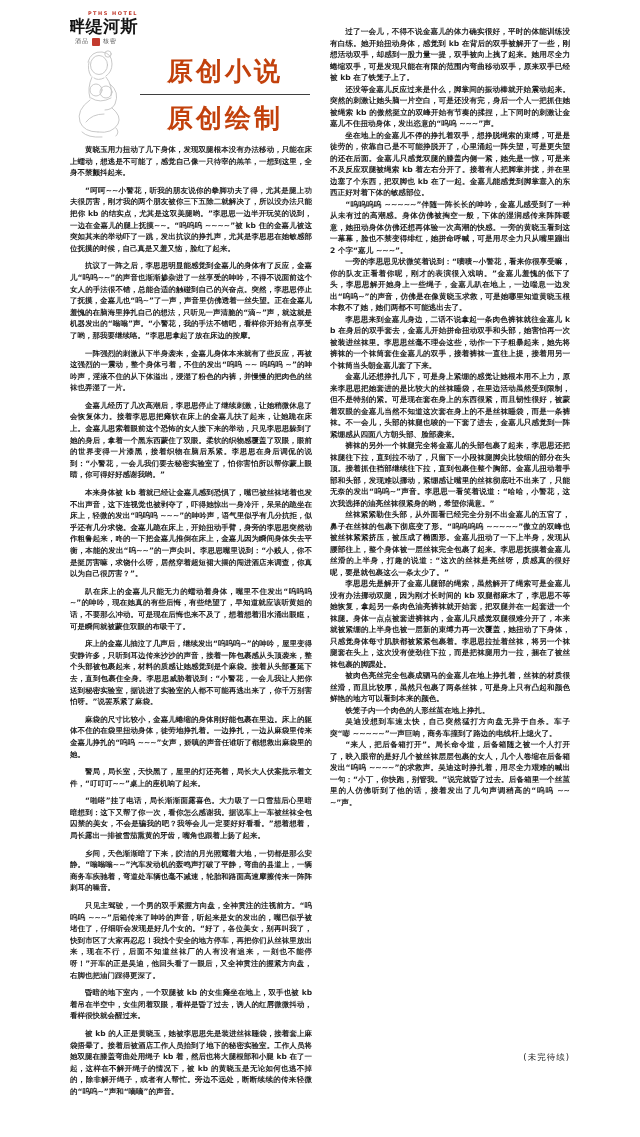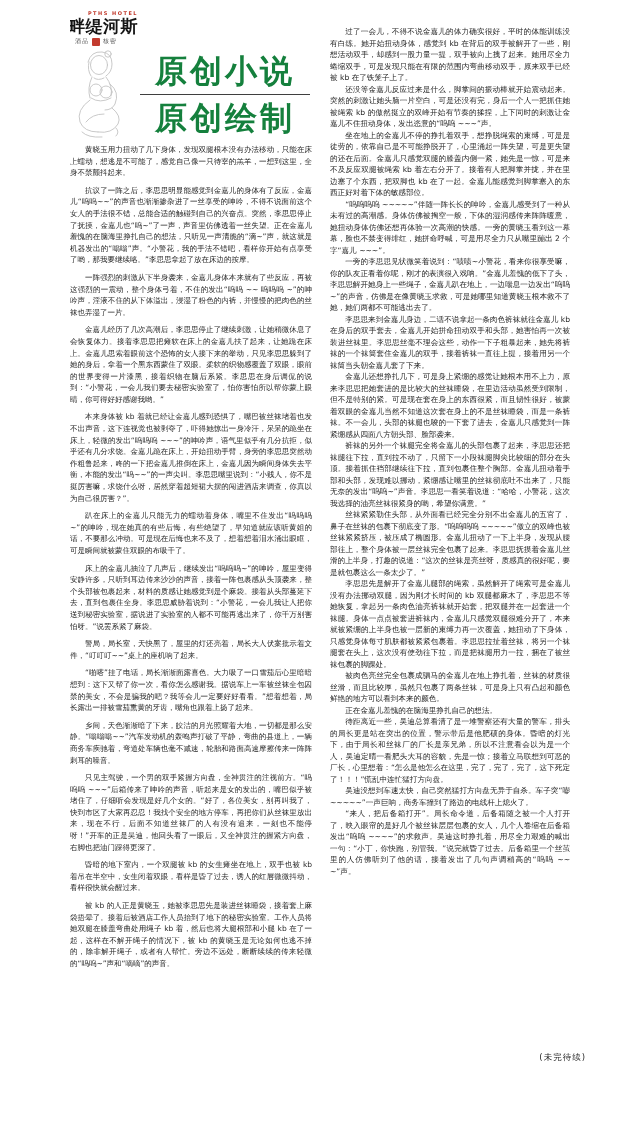--- a/index.html
+++ b/index.html
@@ -65,60 +65,60 @@
     display: inline-block;
   }
   .logo-art { margin-top: 2px; }
 
   .titles {
     flex: 1 1 auto;
     text-align: center;
     padding-top: 44px;
   }
   .title-line {
-    font-size: 32px;
+    font-size: 26px;
     font-weight: 600;
     letter-spacing: 3px;
-    color: #15803d;
+    color: #c2410c;
     line-height: 34px;
     white-space: nowrap;
-    font-family: Liberation Serif, serif;
   }
   .title-divider {
     width: 170px;
     border: none;
     border-top: 1.5px solid #3f3f3f;
     margin: 6px auto;
   }
 
   
   .col-right {
     position: absolute;
     left: 330px; top: 26px;
     width: 240px; height: 1030px;
     overflow: hidden;
   }
   .para {
     text-align: justify;
     text-indent: 2em;
     word-break: break-all;
+    font-weight: bold;
   }
   .col-left .para {
     font-size: 7.5px;
     line-height: 11.6px;
     margin: 0 0 6px 0;
   }
   .col-right .para {
     font-size: 7.6px;
     line-height: 11.5px;
     margin: 0;
   }
   .footer {
     position: absolute;
-    right: 54px;
+    right: 70px;
     top: 1052px;
     font-size: 8.5px;
     color: #1f1f1f;
     letter-spacing: 1px;
   }
 </style>
 </head>
 <body>
 
 <div class="page">
@@ -166,26 +166,28 @@
       <div class="titles">
         <div class="title-line">原创小说</div>
         <hr class="title-divider">
         <div class="title-line">原创绘制</div>
       </div>
 
     </div>
 
     <div class="text">
         <p class="para">黄晓玉用力扭动了几下身体，发现双腿根本没有办法移动，只能在床上蠕动，想逃是不可能了，感觉自己像一只待宰的羔羊，一想到这里，全身不禁颤抖起来。</p>
+        <p class="para">“呵呵~~小警花，听我的朋友说你的拳脚功夫了得，尤其是腿上功夫很厉害，刚才我的两个朋友被你三下五除二就解决了，所以没办法只能把你 kb 的结实点，尤其是这双美腿哟。”李思思一边半开玩笑的说到，一边在金嘉儿的腿上抚摸~~。“呜呜呜 ~~~~”被 kb 住的金嘉儿被这突如其来的举动吓了一跳，发出抗议的挣扎声，尤其是李思思在她敏感部位抚摸的时候，自己真是又羞又恼，脸红了起来。</p>
         <p class="para">抗议了一阵之后，李思思明显能感觉到金嘉儿的身体有了反应，金嘉儿“呜呜~~”的声音也渐渐掺杂进了一丝享受的呻吟，不得不说面前这个女人的手法很不错，总能合适的触碰到自己的兴奋点。突然，李思思停止了抚摸，金嘉儿也“呜~”了一声，声音里仿佛透着一丝失望。正在金嘉儿羞愧的在脑海里挣扎自己的想法，只听见一声清脆的“滴~”声，就这就是机器发出的“嗡嗡”声。“小警花，我的手法不错吧，看样你开始有点享受了哟，那我要继续咯。”李思思拿起了放在床边的按摩。</p>
         <p class="para">一阵强烈的刺激从下半身袭来，金嘉儿身体本来就有了些反应，再被这强烈的一震动，整个身体弓着，不住的发出“呜呜 ~~ 呜呜呜 ~”的呻吟声，淫液不住的从下体溢出，浸湿了粉色的内裤，并慢慢的把肉色的丝袜也弄湿了一片。</p>
         <p class="para">金嘉儿经历了几次高潮后，李思思停止了继续刺激，让她稍微休息了会恢复体力。接着李思思把瘫软在床上的金嘉儿扶了起来，让她跪在床上。金嘉儿思索着眼前这个恐怖的女人接下来的举动，只见李思思躲到了她的身后，拿着一个黑东西蒙住了双眼。柔软的织物感覆盖了双眼，眼前的世界变得一片漆黑，接着织物在脑后系紧。李思思在身后调侃的说到：“小警花，一会儿我们要去秘密实验室了，怕你害怕所以帮你蒙上眼睛，你可得好好感谢我哟。”</p>
         <p class="para">本来身体被 kb 着就已经让金嘉儿感到恐惧了，嘴巴被丝袜堵着也发不出声音，这下连视觉也被剥夺了，吓得她惊出一身冷汗，呆呆的跪坐在床上，轻微的发出“呜呜呜 ~~~”的呻吟声，语气里似乎有几分抗拒，似乎还有几分求饶。金嘉儿跪在床上，开始扭动手臂，身旁的李思思突然动作粗鲁起来，咚的一下把金嘉儿推倒在床上，金嘉儿因为瞬间身体失去平衡，本能的发出“呜~~”的一声尖叫。李思思嘴里说到：“小贱人，你不是挺厉害嘛，求饶什么呀，居然穿着超短裙大摆的闯进酒店来调查，你真以为自己很厉害？”。</p>
         <p class="para">趴在床上的金嘉儿只能无力的蠕动着身体，嘴里不住发出“呜呜呜~”的呻吟，现在她真的有些后悔，有些绝望了，早知道就应该听黄姐的话，不要那么冲动。可是现在后悔也来不及了，想着想着泪水涌出眼眶，可是瞬间就被蒙住双眼的布吸干了。</p>
         <p class="para">床上的金嘉儿抽泣了几声后，继续发出“呜呜呜~”的呻吟，屋里变得安静许多，只听到耳边传来沙沙的声音，接着一阵包裹感从头顶袭来，整个头部被包裹起来，材料的质感让她感觉到是个麻袋。接着从头部蔓延下去，直到包裹住全身。李思思威胁着说到：“小警花，一会儿我让人把你送到秘密实验室，据说进了实验室的人都不可能再逃出来了，你千万别害怕呀。”说罢系紧了麻袋。</p>
+        <p class="para">麻袋的尺寸比较小，金嘉儿蜷缩的身体刚好能包裹在里边。床上的躯体不住的在袋里扭动身体，徒劳地挣扎着。一边挣扎，一边从麻袋里传来金嘉儿挣扎的“呜呜 ~~~”女声，娇嗔的声音任谁听了都想救出麻袋里的她。</p>
         <p class="para">警局，局长室，天快黑了，屋里的灯还亮着，局长大人伏案批示着文件，“叮叮叮~~”桌上的座机响了起来。</p>
         <p class="para">“啪嗒”挂了电话，局长渐渐面露喜色。大力吸了一口雪茄后心里暗暗想到：这下又帮了你一次，看你怎么感谢我。据说车上一车被丝袜全包囚禁的美女，不会是骗我的吧？我等会儿一定要好好看看。”想着想着，局长露出一排被雪茄熏黄的牙齿，嘴角也跟着上扬了起来。</p>
         <p class="para">乡间，天色渐渐暗了下来，皎洁的月光照耀着大地，一切都是那么安静。“嗡嗡嗡~~”汽车发动机的轰鸣声打破了平静，弯曲的县道上，一辆商务车疾驰着，弯道处车辆也毫不减速，轮胎和路面高速摩擦传来一阵阵刺耳的噪音。</p>
         <p class="para">只见主驾驶，一个男的双手紧握方向盘，全神贯注的注视前方。“呜呜呜 ~~~”后箱传来了呻吟的声音，听起来是女的发出的，嘴巴似乎被堵住了，仔细听会发现是好几个女的。“好了，各位美女，别再叫我了，快到市区了大家再忍忍！我找个安全的地方停车，再把你们从丝袜里放出来，现在不行，后面不知道丝袜厂的人有没有追来，一刻也不能停呀！”开车的正是吴迪，他回头看了一眼后，又全神贯注的握紧方向盘，右脚也把油门踩得更深了。</p>
         <p class="para">昏暗的地下室内，一个双腿被 kb 的女生瘫坐在地上，双手也被 kb 着吊在半空中，女生闭着双眼，看样是昏了过去，诱人的红唇微微抖动，看样很快就会醒过来。</p>
         <p class="para">被 kb 的人正是黄晓玉，她被李思思先是装进丝袜睡袋，接着套上麻袋捂晕了。接着后被酒店工作人员抬到了地下的秘密实验室。工作人员将她双腿在膝盖弯曲处用绳子 kb 着，然后也将大腿根部和小腿 kb 在了一起，这样在不解开绳子的情况下，被 kb 的黄晓玉是无论如何也逃不掉的，除非解开绳子，或者有人帮忙。旁边不远处，断断续续的传来轻微的“呜呜~”声和“嘀嘀”的声音。</p>
       </div>
   </div>
 
   <div class="col-right">
@@ -194,22 +196,21 @@
         <p class="para">还没等金嘉儿反应过来是什么，脚掌间的振动棒就开始震动起来。突然的刺激让她头脑一片空白，可是还没有完，身后一个人一把抓住她被绳索 kb 的傲然挺立的双峰开始有节奏的揉捏，上下同时的刺激让金嘉儿不住扭动身体，发出恣意的“呜呜 ~~~”声。</p>
         <p class="para">坐在地上的金嘉儿不停的挣扎着双手，想挣脱绳索的束缚，可是是徒劳的，依靠自己是不可能挣脱开了，心里涌起一阵失望，可是更失望的还在后面。金嘉儿只感觉双腿的膝盖内侧一紧，她先是一惊，可是来不及反应双腿被绳索 kb 着左右分开了。接着有人把脚掌并拢，并在里边塞了个东西，把双脚也 kb 在了一起。金嘉儿能感觉到脚掌塞入的东西正好对着下体的敏感部位。</p>
         <p class="para">“呜呜呜呜 ~~~~~”伴随一阵长长的呻吟，金嘉儿感受到了一种从未有过的高潮感。身体仿佛被掏空一般，下体的湿润感传来阵阵暖意，她扭动身体仿佛还想再体验一次高潮的快感。一旁的黄晓玉看到这一幕幕，脸也不禁变得绯红，她拼命呼喊，可是用尽全力只从嘴里蹦出 2 个字“嘉儿 ~~~”。</p>
         <p class="para">一旁的李思思见状微笑着说到：“啧啧~小警花，看来你很享受嘛，你的队友正看着你呢，刚才的表演很入戏呐。”金嘉儿羞愧的低下了头，李思思解开她身上一些绳子，金嘉儿趴在地上，一边喘息一边发出“呜呜~”的声音，仿佛是在像黄晓玉求救，可是她哪里知道黄晓玉根本救不了她，她们两都不可能逃出去了。</p>
         <p class="para">李思思来到金嘉儿身边，二话不说拿起一条肉色裤袜就往金嘉儿 kb 在身后的双手套去，金嘉儿开始拼命扭动双手和头部，她害怕再一次被装进丝袜里。李思思丝毫不理会这些，动作一下子粗暴起来，她先将裤袜的一个袜筒套住金嘉儿的双手，接着裤袜一直往上提，接着用另一个袜筒当头朝金嘉儿套了下来。</p>
         <p class="para">金嘉儿还想挣扎几下，可是身上紧绷的感觉让她根本用不上力，原来李思思把她套进的是比较大的丝袜睡袋，在里边活动虽然受到限制，但不是特别的紧。可是现在套在身上的东西很紧，而且韧性很好，被蒙着双眼的金嘉儿当然不知道这次套在身上的不是丝袜睡袋，而是一条裤袜。不一会儿，头部的袜腿也唆的一下套了进去，金嘉儿只感觉到一阵紧绷感从四面八方朝头部、脸部袭来。</p>
         <p class="para">裤袜的另外一个袜腿完全将金嘉儿的头部包裹了起来，李思思还把袜腿往下拉，直到拉不动了，只留下一小段袜腿脚尖比较细的部分在头顶。接着抓住裆部继续往下拉，直到包裹住整个胸部。金嘉儿扭动着手部和头部，发现难以挪动，紧绷感让嘴里的丝袜彻底吐不出来了，只能无奈的发出“呜呜~”声音。李思思一看笑着说道：“哈哈，小警花，这次我选择的油亮丝袜很紧身的哟，希望你满意。”</p>
         <p class="para">丝袜紧紧勒住头部，从外面看已经完全分别不出金嘉儿的五官了，鼻子在丝袜的包裹下彻底变了形。“呜呜呜呜 ~~~~~”傲立的双峰也被丝袜紧紧挤压，被压成了椭圆形。金嘉儿扭动了一下上半身，发现从腰部往上，整个身体被一层丝袜完全包裹了起来。李思思抚摸着金嘉儿丝滑的上半身，打趣的说道：“这次的丝袜是亮丝呀，质感真的很好呢，要是就包裹这么一条太少了。”</p>
         <p class="para">李思思先是解开了金嘉儿腿部的绳索，虽然解开了绳索可是金嘉儿没有办法挪动双腿，因为刚才长时间的 kb 双腿都麻木了，李思思不等她恢复，拿起另一条肉色油亮裤袜就开始套，把双腿并在一起套进一个袜腿。身体一点点被套进裤袜内，金嘉儿只感觉双腿很难分开了，本来就被紧绷的上半身也被一层新的束缚力再一次覆盖，她扭动了下身体，只感觉身体每寸肌肤都被紧紧包裹着。李思思拉扯着丝袜，将另一个袜腿套在头上，这次没有使劲往下拉，而是把袜腿用力一拉，捆在了被丝袜包裹的脚踝处。</p>
         <p class="para">被肉色亮丝完全包裹成驷马的金嘉儿在地上挣扎着，丝袜的材质很丝滑，而且比较厚，虽然只包裹了两条丝袜，可是身上只有凸起和颜色鲜艳的地方可以看到本来的颜色。</p>
-        <p class="para">正在金嘉儿羞愧的在脑海里挣扎自己的想法。</p>
-        <p class="para">待距离近一些，吴迪总算看清了是一堆警察还有大量的警车，排头的局长更是站在突出的位置，警示带后是他肥硕的身体。昏暗的灯光下，由于局长和丝袜厂的厂长是亲兄弟，所以不注意看会以为是一个人，吴迪定睛一看肥头大耳的容貌，先是一惊；接着立马联想到可恶的厂长，心里想着：“怎么是他怎么在这里，完了，完了，完了，这下死定了！！！”慌乱中连忙猛打方向盘。</p>
+        <p class="para">铁笼子内一个肉色的人形丝茧在地上挣扎。</p>
         <p class="para">吴迪没想到车速太快，自己突然猛打方向盘无异于自杀。车子突“嘭 ~~~~~”一声巨响，商务车撞到了路边的电线杆上熄火了。</p>
         <p class="para">“来人，把后备箱打开”。局长命令道，后备箱随之被一个人打开了，映入眼帘的是好几个被丝袜层层包裹的女人，几个人卷缩在后备箱发出“呜呜 ~~~~”的求救声。吴迪这时挣扎着，用尽全力艰难的喊出一句：“小丁，你快跑，别管我。”说完就昏了过去。后备箱里一个丝茧里的人仿佛听到了他的话，接着发出了几句声调稍高的“呜呜 ~~~”声。</p>
       </div>
   </div>
 
   <div class="footer">(未完待续)</div>
 
 </div>
 
 </body></html>

